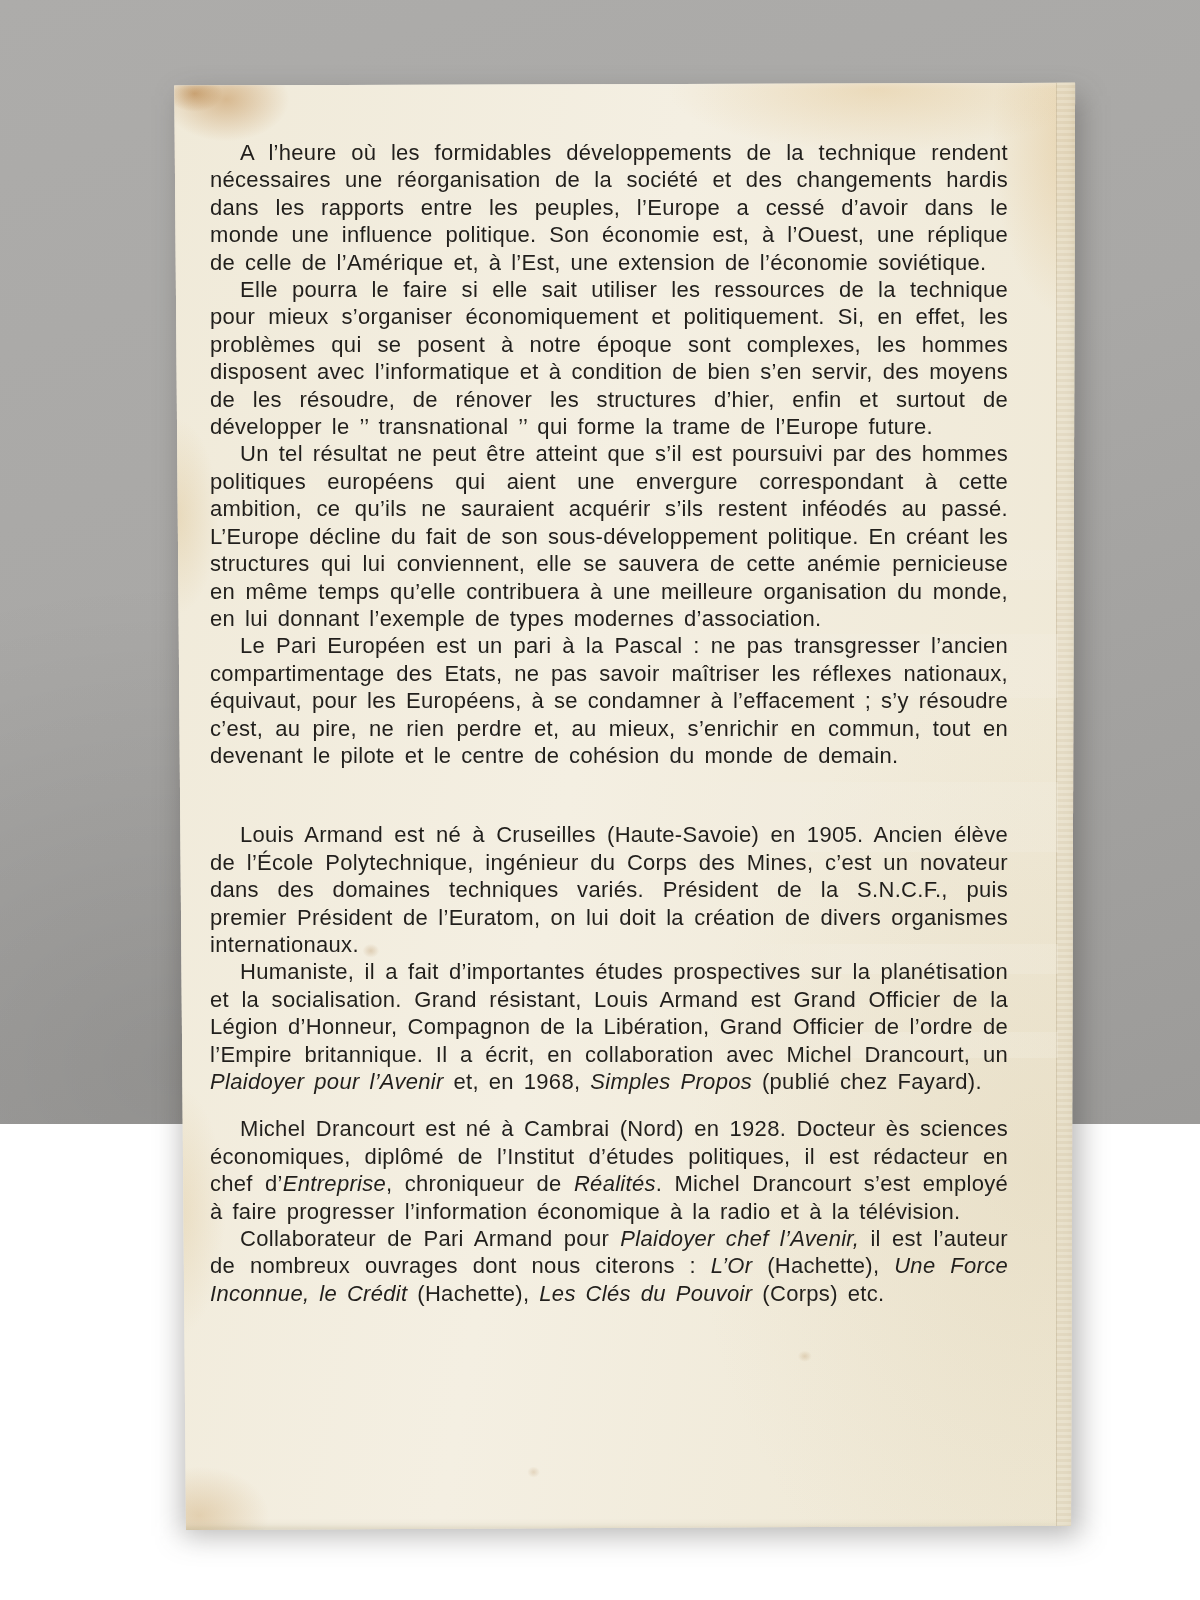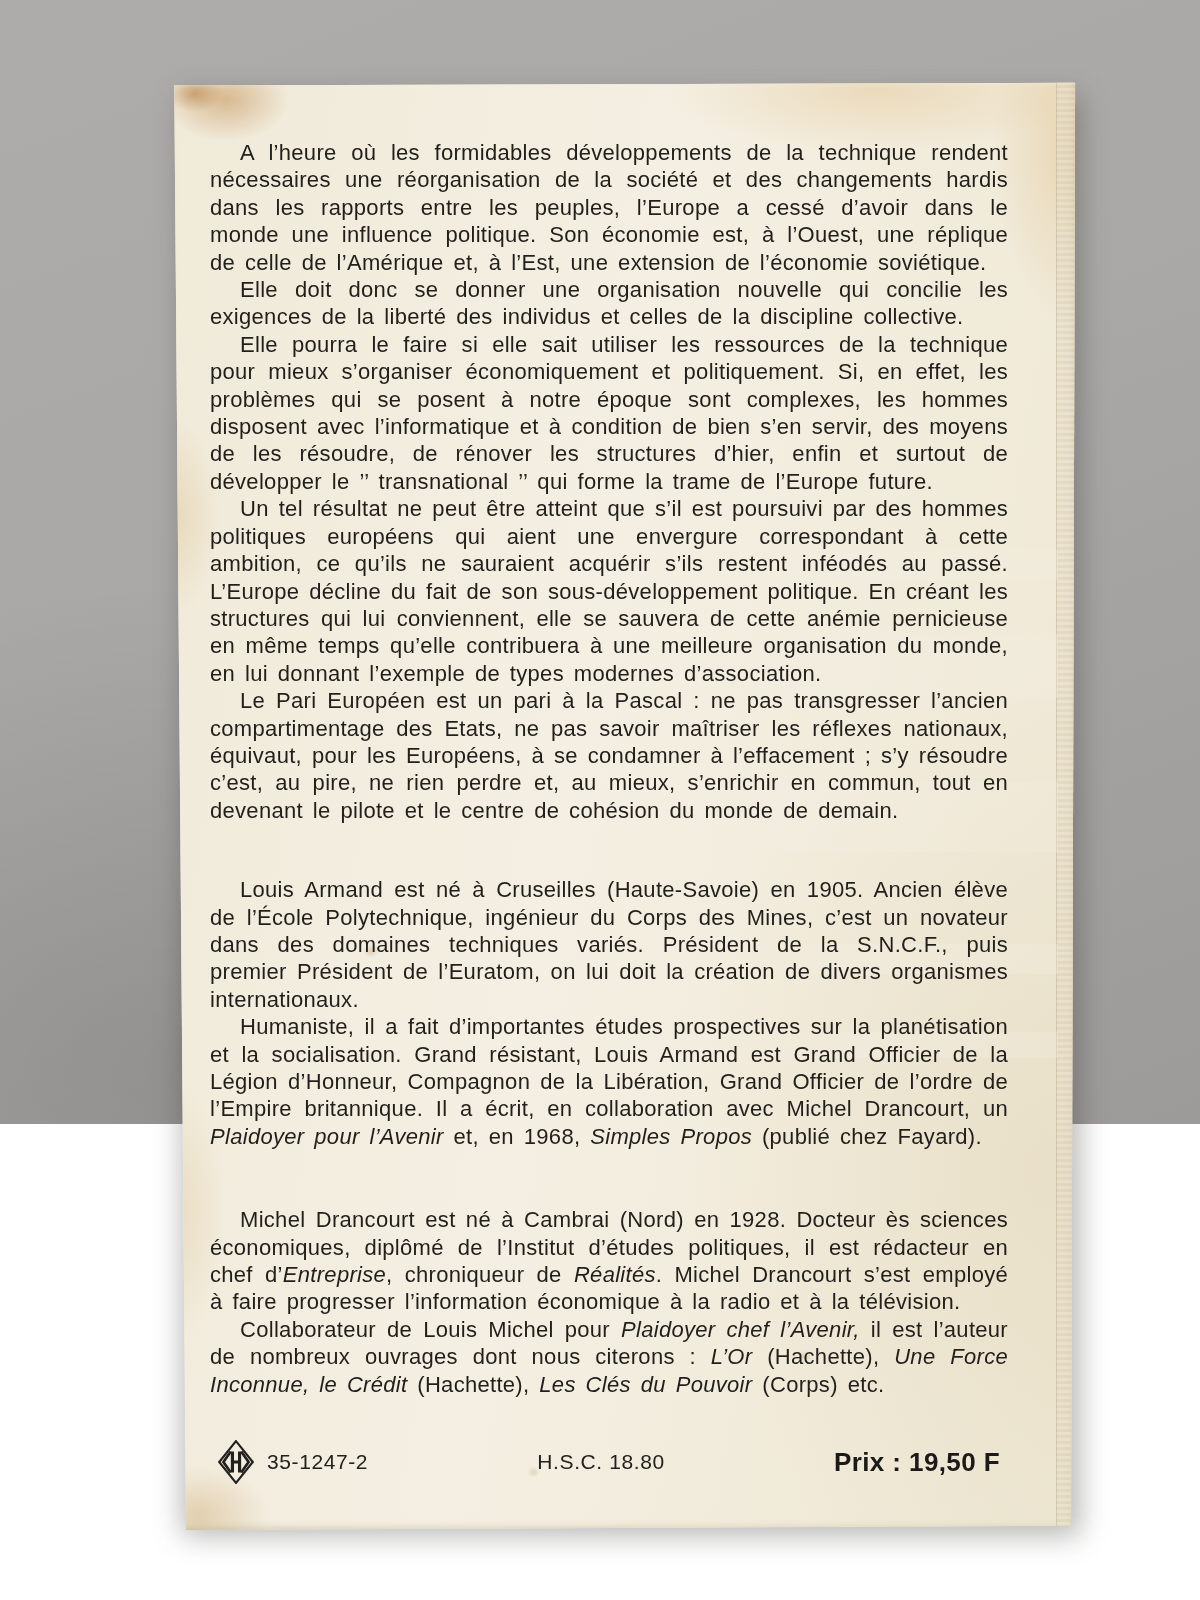--- a/index.html
+++ b/index.html
@@ -85,21 +85,21 @@
     text-align: justify;
     letter-spacing: 0.3px;
     word-spacing: 3.5px;
   }
   .para {
     margin: 0;
     text-indent: 30px;
   }
   .para em { font-style: italic; }
   .block-armand { margin-top: 52px; }
-  .block-drancourt { margin-top: 56px; }
+  .block-drancourt { margin-top: 20px; }
   .pub-footer {
     position: absolute;
     left: 46px;
     right: 76px;
     top: 1356px;
     height: 48px;
     display: flex;
     align-items: center;
     justify-content: space-between;
   }
@@ -130,44 +130,28 @@
     <div class="fore-edge"></div>
     <div class="smudge s1"></div>
     <div class="smudge s2"></div>
     <div class="smudge s3"></div>
     <div class="smudge s4"></div>
     <div class="smudge s5"></div>
 
     <div class="text-col">
       <section class="block-synopsis">
           <p class="para"><span>A l’heure où les formidables développements de la technique rendent nécessaires une réorganisation de la société et des changements hardis dans les rapports entre les peuples, l’Europe a cessé d’avoir dans le monde une influence politique. Son économie est, à l’Ouest, une réplique de celle de l’Amérique et, à l’Est, une extension de l’économie soviétique.</span></p>
-          <p class="para"><span>Elle doit donc se donner une organisation nouvelle qui concilie les exigences de la liberté des individus et celles de la discipline collective.</span></p>
           <p class="para"><span>Elle pourra le faire si elle sait utiliser les ressources de la technique pour mieux s’organiser économiquement et politiquement. Si, en effet, les problèmes qui se posent à notre époque sont complexes, les hommes disposent avec l’informatique et à condition de bien s’en servir, des moyens de les résoudre, de rénover les structures d’hier, enfin et surtout de développer le ’’ transnational ’’ qui forme la trame de l’Europe future.</span></p>
           <p class="para"><span>Un tel résultat ne peut être atteint que s’il est poursuivi par des hommes politiques européens qui aient une envergure correspondant à cette ambition, ce qu’ils ne sauraient acquérir s’ils restent inféodés au passé. L’Europe décline du fait de son sous-développement politique. En créant les structures qui lui conviennent, elle se sauvera de cette anémie pernicieuse en même temps qu’elle contribuera à une meilleure organisation du monde, en lui donnant l’exemple de types modernes d’association.</span></p>
           <p class="para"><span>Le Pari Européen est un pari à la Pascal : ne pas transgresser l’ancien compartimentage des Etats, ne pas savoir maîtriser les réflexes nationaux, équivaut, pour les Européens, à se condamner à l’effacement ; s’y résoudre c’est, au pire, ne rien perdre et, au mieux, s’enrichir en commun, tout en devenant le pilote et le centre de cohésion du monde de demain.</span></p>
         </section>
       <section class="block-armand">
           <p class="para"><span>Louis Armand est né à Cruseilles (Haute-Savoie) en 1905. Ancien élève de l’École Polytechnique, ingénieur du Corps des Mines, c’est un novateur dans des domaines techniques variés. Président de la S.N.C.F., puis premier Président de l’Euratom, on lui doit la création de divers organismes internationaux.</span></p>
           <p class="para"><span>Humaniste, il a fait d’importantes études prospectives sur la planétisation et la socialisation. Grand résistant, Louis Armand est Grand Officier de la Légion d’Honneur, Compagnon de la Libération, Grand Officier de l’ordre de l’Empire britannique. Il a écrit, en collaboration avec Michel Drancourt, un </span><em>Plaidoyer pour l’Avenir</em><span> et, en 1968, </span><em>Simples Propos</em><span> (publié chez Fayard).</span></p>
         </section>
       <section class="block-drancourt">
           <p class="para"><span>Michel Drancourt est né à Cambrai (Nord) en 1928. Docteur ès sciences économiques, diplômé de l’Institut d’études politiques, il est rédacteur en chef d’</span><em>Entreprise</em><span>, chroniqueur de </span><em>Réalités</em><span>. Michel Drancourt s’est employé à faire progresser l’information économique à la radio et à la télévision.</span></p>
-          <p class="para"><span>Collaborateur de Louis Michel pour </span><em>Plaidoyer chef l’Avenir,</em><span> il est l’auteur de nombreux ouvrages dont nous citerons : </span><em>L’Or</em><span> (Hachette), </span><em>Une Force Inconnue, le Crédit</em><span> (Hachette), </span><em>Les Clés du Pouvoir</em><span> (Corps) etc.</span></p>
+          <p class="para"><span>Collaborateur de Pari Armand pour </span><em>Plaidoyer chef l’Avenir,</em><span> il est l’auteur de nombreux ouvrages dont nous citerons : </span><em>L’Or</em><span> (Hachette), </span><em>Une Force Inconnue, le Crédit</em><span> (Hachette), </span><em>Les Clés du Pouvoir</em><span> (Corps) etc.</span></p>
         </section>
     </div>
 
-    <div class="pub-footer">
-      <div class="pub-left">
-        <svg class="logo-svg" width="36" height="44" viewBox="0 0 34 42" aria-hidden="true">
-          <polygon points="17,1 33,21 17,41 1,21" fill="none" stroke="#23211e" stroke-width="2"></polygon>
-          <polyline points="12,11 5,21 12,31" fill="none" stroke="#23211e" stroke-width="2.6"></polyline>
-          <polyline points="22,11 29,21 22,31" fill="none" stroke="#23211e" stroke-width="2.6"></polyline>
-          <line x1="13.6" y1="11" x2="13.6" y2="31" stroke="#23211e" stroke-width="3"></line>
-          <line x1="20.4" y1="11" x2="20.4" y2="31" stroke="#23211e" stroke-width="3"></line>
-          <line x1="13.6" y1="21" x2="20.4" y2="21" stroke="#23211e" stroke-width="2.8"></line>
-        </svg>
-        <span class="code-text">35-1247-2</span>
-      </div>
-      <span class="code-text">H.S.C. 18.80</span>
-      <span class="price-text">Prix : 19,50 F</span>
-    </div>
   </div>
 </div>
 
 </body></html>

